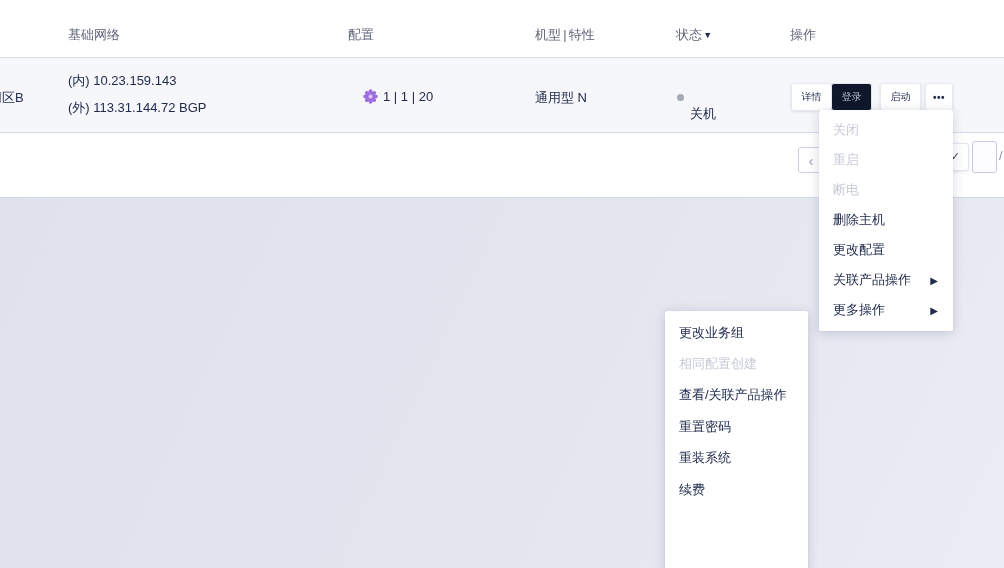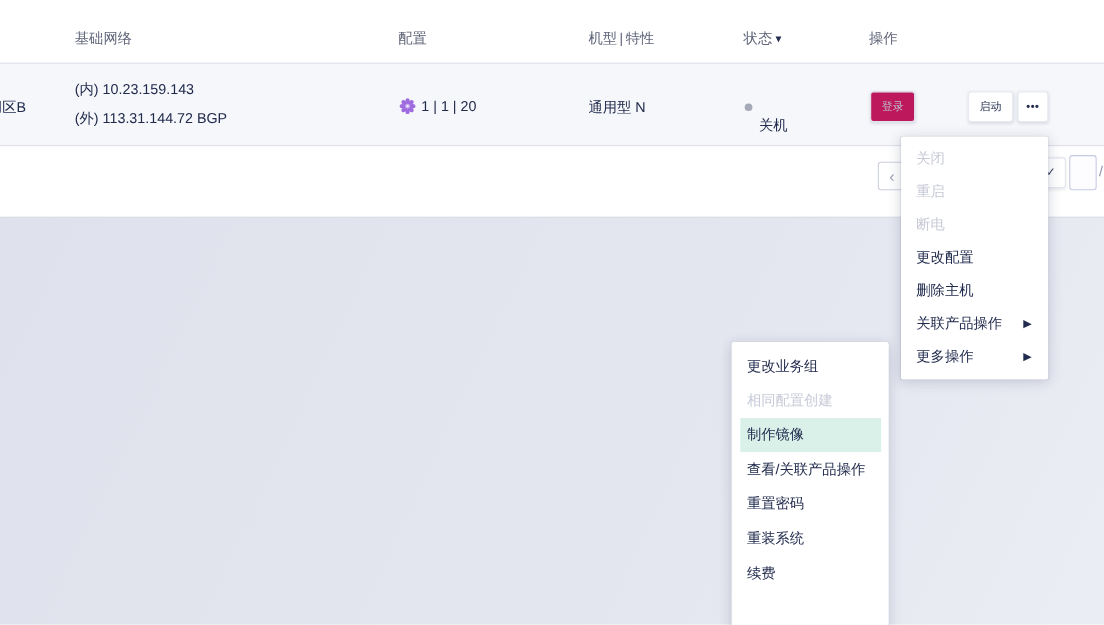--- a/index.html
+++ b/index.html
@@ -26,21 +26,21 @@
   #config-icon { left:363px; top:31px; width:15px; height:15px; }
   #config-value { left:383px; top:31px; }
   #machine-type { left:535px; top:31px; }
   #status-dot { left:677px; top:36px; width:7px; height:7px; border-radius:50%; background:#a5aab9; }
   #status-text { left:690px; top:31px;margin-top:16px; }
 
   .act-btn { position:absolute; top:25px; height:28px; background:#fff; border:1px solid #e8eaf1;
     border-radius:3px; box-shadow:0 1px 3px rgba(25,35,80,.12); color:#212b4d; font-size:10px;
     display:flex; align-items:center; justify-content:center; cursor:pointer; white-space:nowrap; }
   #detail-button { left:791px; width:41px; }
-  #login-button  { left:791px; width:41px; background:#be185d; color:#bcbfcd;
+  #login-button  { left:831px; width:41px; background:#0f172a; color:#bcbfcd;
     box-shadow:none; border:1px solid #e3e5ee; cursor:default; }
   #start-button  { left:880px; width:41px; }
   #more-button   { left:925px; width:28px; font-size:10px; letter-spacing:0.5px; font-weight:bold; }
 
   
   #pagination-strip { left:0; top:133px; width:1004px; height:65px; background:#fff;
     border-bottom:1px solid #d5d8e3; z-index:1; }
   #prev-page-button { position:absolute; left:798px; top:14px; width:26px; height:26px;
     border:1px solid #ccd0de; border-radius:3px; background:#fff; color:#9ba1b5;
     display:flex; align-items:center; justify-content:center; font-size:15px; cursor:pointer; }
@@ -51,21 +51,21 @@
   #page-input { position:absolute; left:972px; top:8px; width:25px; height:32px;
     border:1px solid #c5cbe3; border-radius:3px; background:#fdfdff; outline:none;
     font-size:13px; text-align:center; color:#212b4d; }
   #page-separator { position:absolute; left:999px; top:15px; color:#8d93ad; }
 
   
   #page-bg { left:0; top:198px; width:1004px; height:370px;
     background:linear-gradient(115deg,#dfe1ec 0%,#e3e5ef 55%,#ebedf5 100%); z-index:0; }
 
   
-  #actions-menu { left:819px; top:124px; width:134px; height:221px; background:#fff;
+  #actions-menu { left:819px; top:110px; width:134px; height:221px; background:#fff;
     border-radius:2px; box-shadow:0 2px 12px rgba(30,40,80,.18),0 0 1px rgba(30,40,80,.12);
     z-index:5; padding:5px 0; }
   .menu-item { position:relative; height:30px; display:flex; align-items:center;
     padding-left:14px; color:#212b4d; cursor:pointer; white-space:nowrap; }
   .menu-item .arrow { position:absolute; right:15px; font-size:10px; color:#212b4d; }
   .menu-item.disabled { color:#c7cad7; cursor:default; }
 
   
   #more-submenu { left:665px; top:311px; width:143px; height:284px; background:#fff;
     border-radius:2px; box-shadow:0 2px 12px rgba(30,40,80,.18),0 0 1px rgba(30,40,80,.12);
@@ -75,21 +75,21 @@
   .submenu-item.disabled { color:#c7cad7; cursor:default; }
   .submenu-item.highlighted { background:#daf1ea; margin:0 7px 0 8px; padding-left:6px; }
 </style>
 </head>
 <body>
 
 <div class="abs" id="page-bg"></div>
 
 <div class="abs" id="table-header">
   <div class="col-head" style="left:68px">基础网络</div>
-  <div class="col-head" style="left:362px">配置</div>
+  <div class="col-head" style="left:348px">配置</div>
   <div class="col-head" style="left:535px">机型|特性</div>
   <div class="col-head" style="left:676px"><span>状态</span><span class="filter-caret">▼</span></div>
   <div class="col-head" style="left:790px">操作</div>
 </div>
 
 <div class="abs" id="host-row">
   <div class="cell-text" id="zone-label">用区B</div>
   <div class="cell-text" id="ip-internal">(内) 10.23.159.143</div>
   <div class="cell-text" id="ip-external">(外) 113.31.144.72 BGP</div>
 
@@ -126,33 +126,32 @@
     <span class="check">✓</span>
   </div>
   <input id="page-input" value="" style="">
   <div id="page-separator">/</div>
 </div>
 
 <div class="abs" id="actions-menu">
   <div class="menu-item disabled">关闭</div>
   <div class="menu-item disabled">重启</div>
   <div class="menu-item disabled">断电</div>
+  <div class="menu-item">删除主机</div>
   <div class="menu-item">更改配置</div>
-  <div class="menu-item">删除主机</div>
   <div class="menu-item">
       <span>关联产品操作</span>
       <span class="arrow">▶</span>
     </div>
   <div class="menu-item">
       <span>更多操作</span>
       <span class="arrow">▶</span>
     </div>
 </div>
 
 <div class="abs" id="more-submenu">
   <div class="submenu-item">更改业务组</div>
   <div class="submenu-item disabled">相同配置创建</div>
-  <div class="submenu-item highlighted">制作镜像</div>
   <div class="submenu-item">查看/关联产品操作</div>
   <div class="submenu-item">重置密码</div>
   <div class="submenu-item">重装系统</div>
   <div class="submenu-item">续费</div>
 </div>
 
 </body></html>

